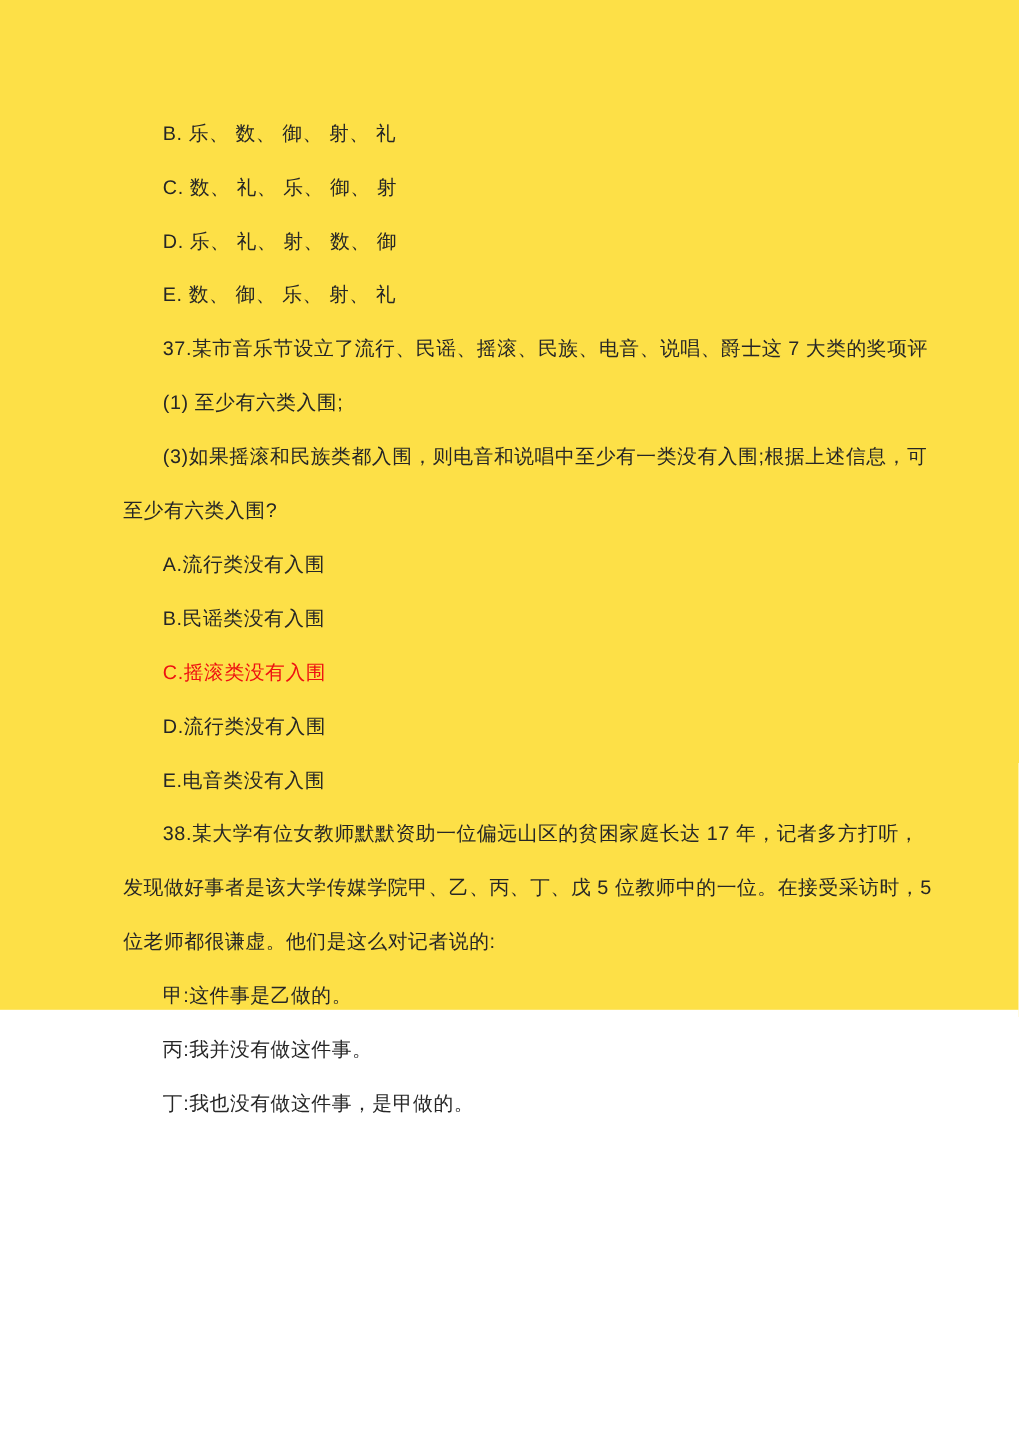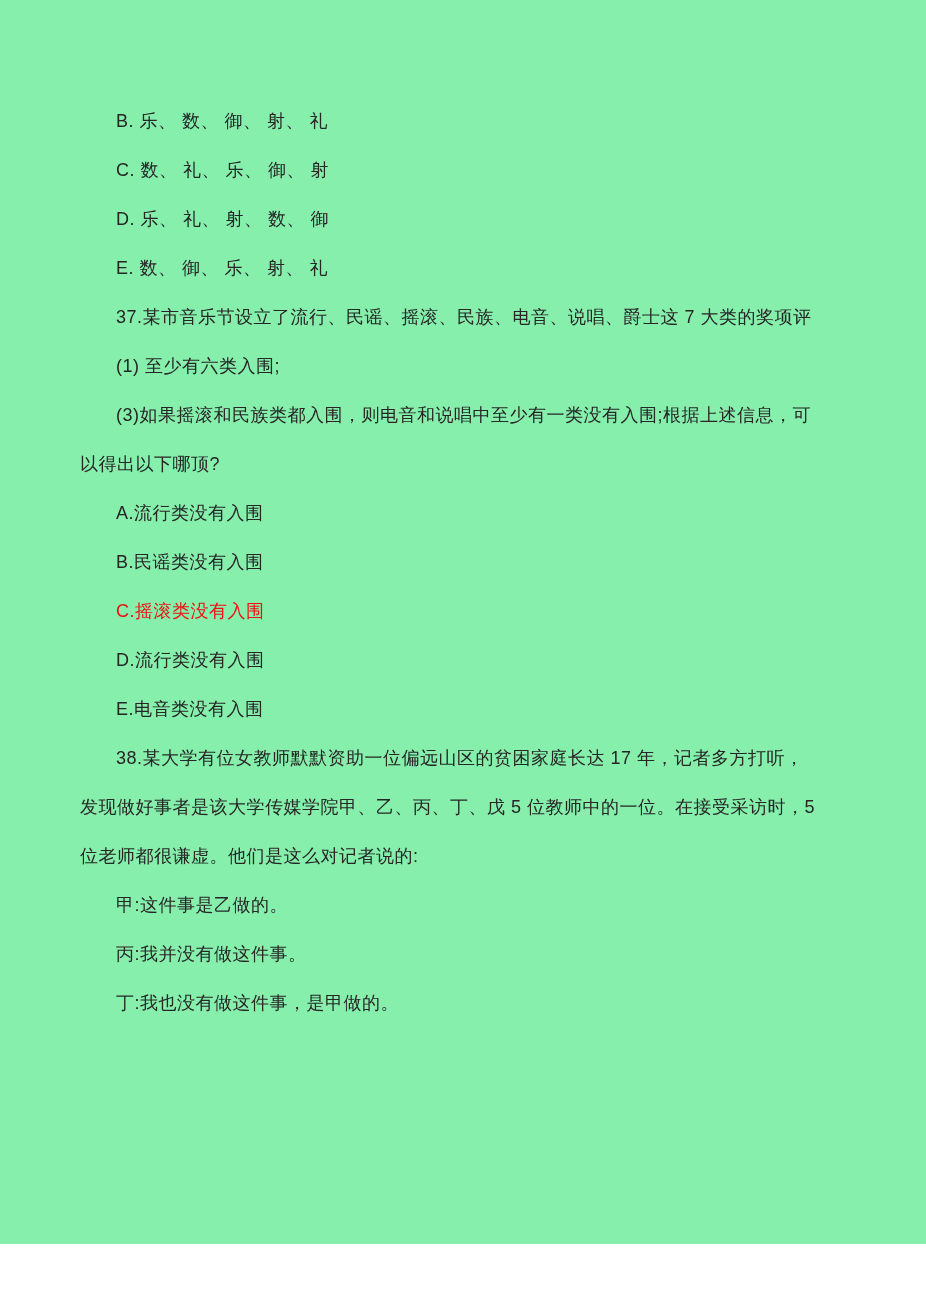--- a/index.html
+++ b/index.html
@@ -9,23 +9,23 @@
   }
   body {
     width: 926px;
     height: 1309px;
     font-family: "Liberation Sans", sans-serif;
     overflow: hidden;
   }
   .page {
     box-sizing: border-box;
     width: 926px;
-    height: 1244px;
-    padding: 97px 130px 0 80px;
-    background: #86efac;
+    height: 918px;
+    padding: 97px 130px 0 112px;
+    background: #fde047;
   }
   .line {
     margin: 0;
     height: 49px;
     line-height: 49px;
     font-size: 18px;
     color: #262626;
     letter-spacing: 0.5px;
     white-space: nowrap;
   }
@@ -41,21 +41,21 @@
 <body>
 
 <div class="page">
   <p class="line indent">B. 乐、 数、 御、 射、 礼</p>
   <p class="line indent">C. 数、 礼、 乐、 御、 射</p>
   <p class="line indent">D. 乐、 礼、 射、 数、 御</p>
   <p class="line indent">E. 数、 御、 乐、 射、 礼</p>
   <p class="line indent">37.某市音乐节设立了流行、民谣、摇滚、民族、电音、说唱、爵士这 7 大类的奖项评</p>
   <p class="line indent">(1) 至少有六类入围;</p>
   <p class="line indent">(3)如果摇滚和民族类都入围，则电音和说唱中至少有一类没有入围;根据上述信息，可</p>
-  <p class="line">以得出以下哪顶?</p>
+  <p class="line">至少有六类入围?</p>
   <p class="line indent">A.流行类没有入围</p>
   <p class="line indent">B.民谣类没有入围</p>
   <p class="line indent answer">C.摇滚类没有入围</p>
   <p class="line indent">D.流行类没有入围</p>
   <p class="line indent">E.电音类没有入围</p>
   <p class="line indent">38.某大学有位女教师默默资助一位偏远山区的贫困家庭长达 17 年，记者多方打听，</p>
   <p class="line">发现做好事者是该大学传媒学院甲、乙、丙、丁、戊 5 位教师中的一位。在接受采访时，5</p>
   <p class="line">位老师都很谦虚。他们是这么对记者说的:</p>
   <p class="line indent">甲:这件事是乙做的。</p>
   <p class="line indent">丙:我并没有做这件事。</p>

